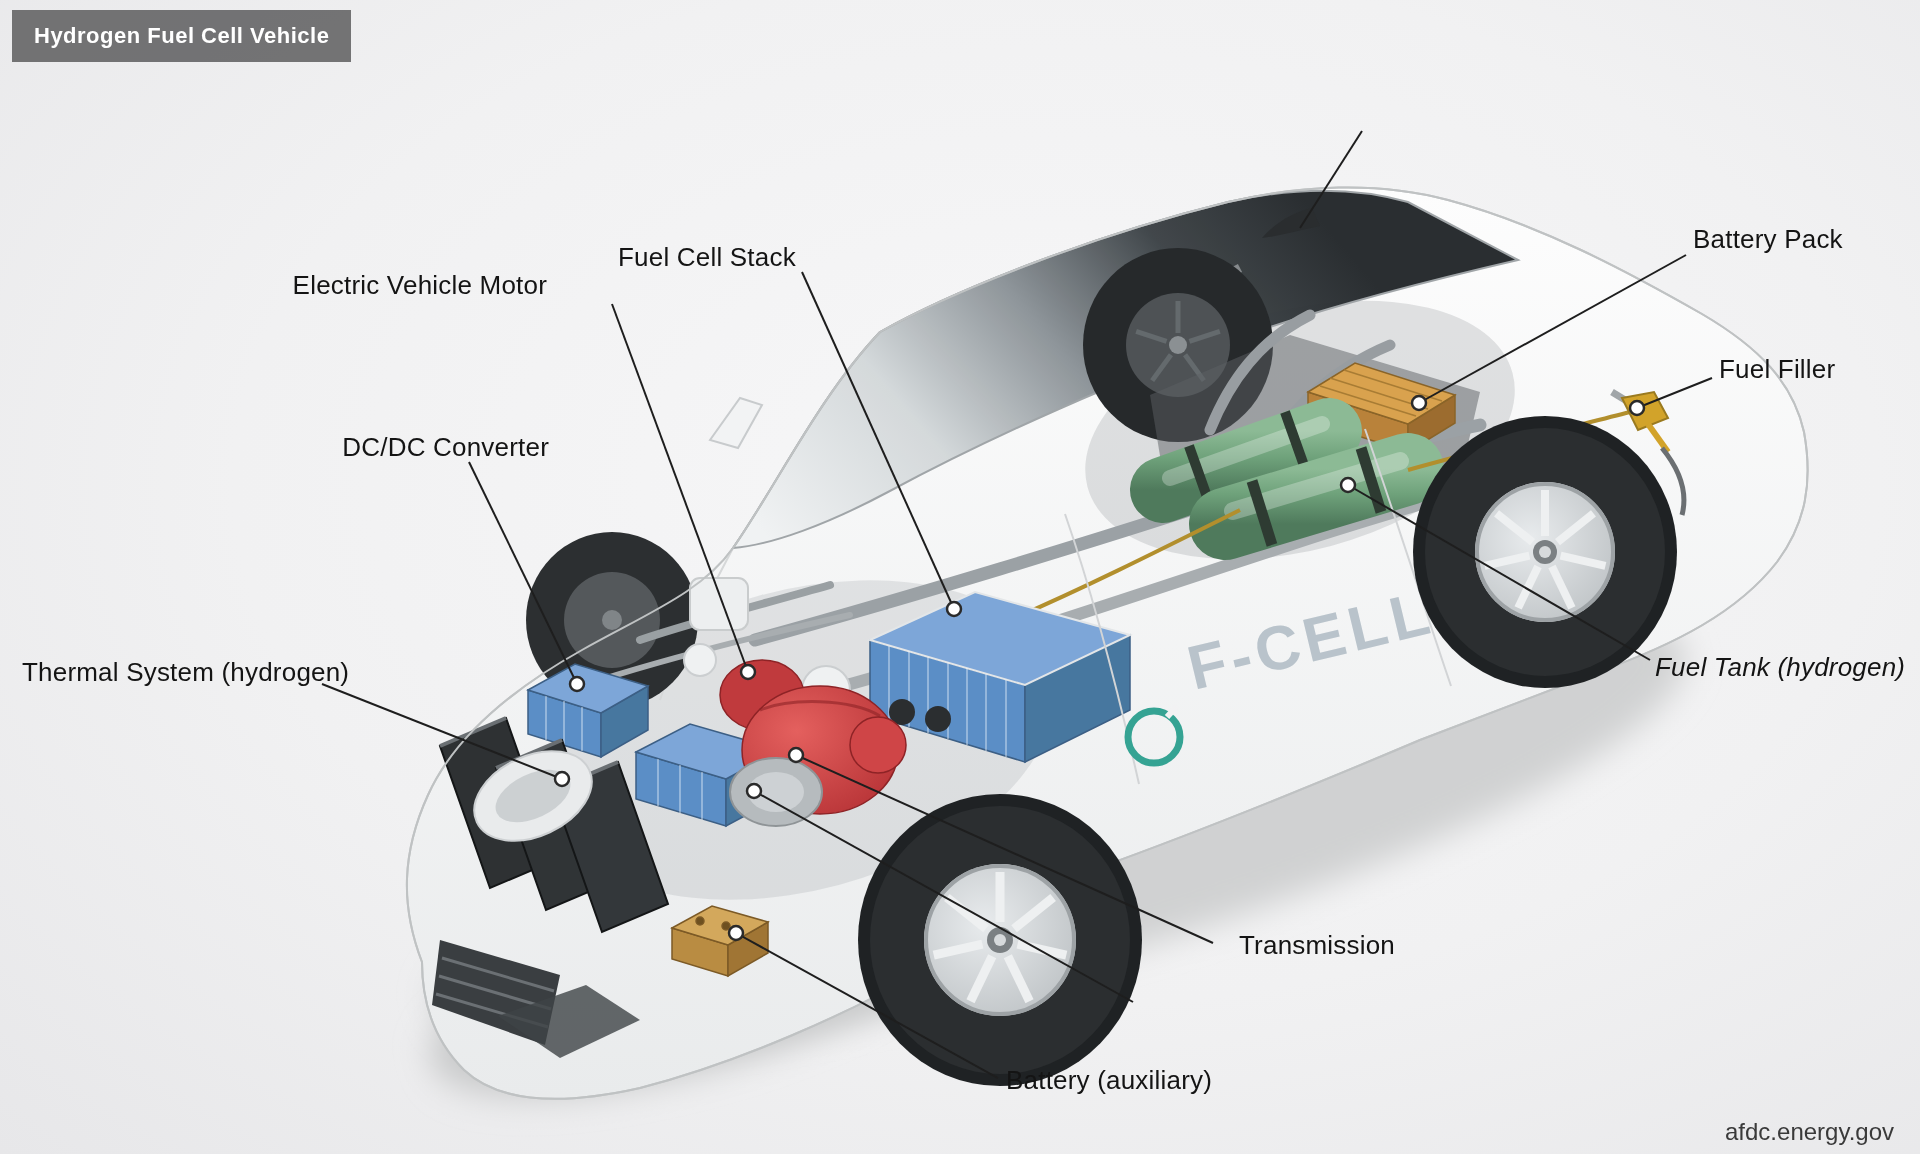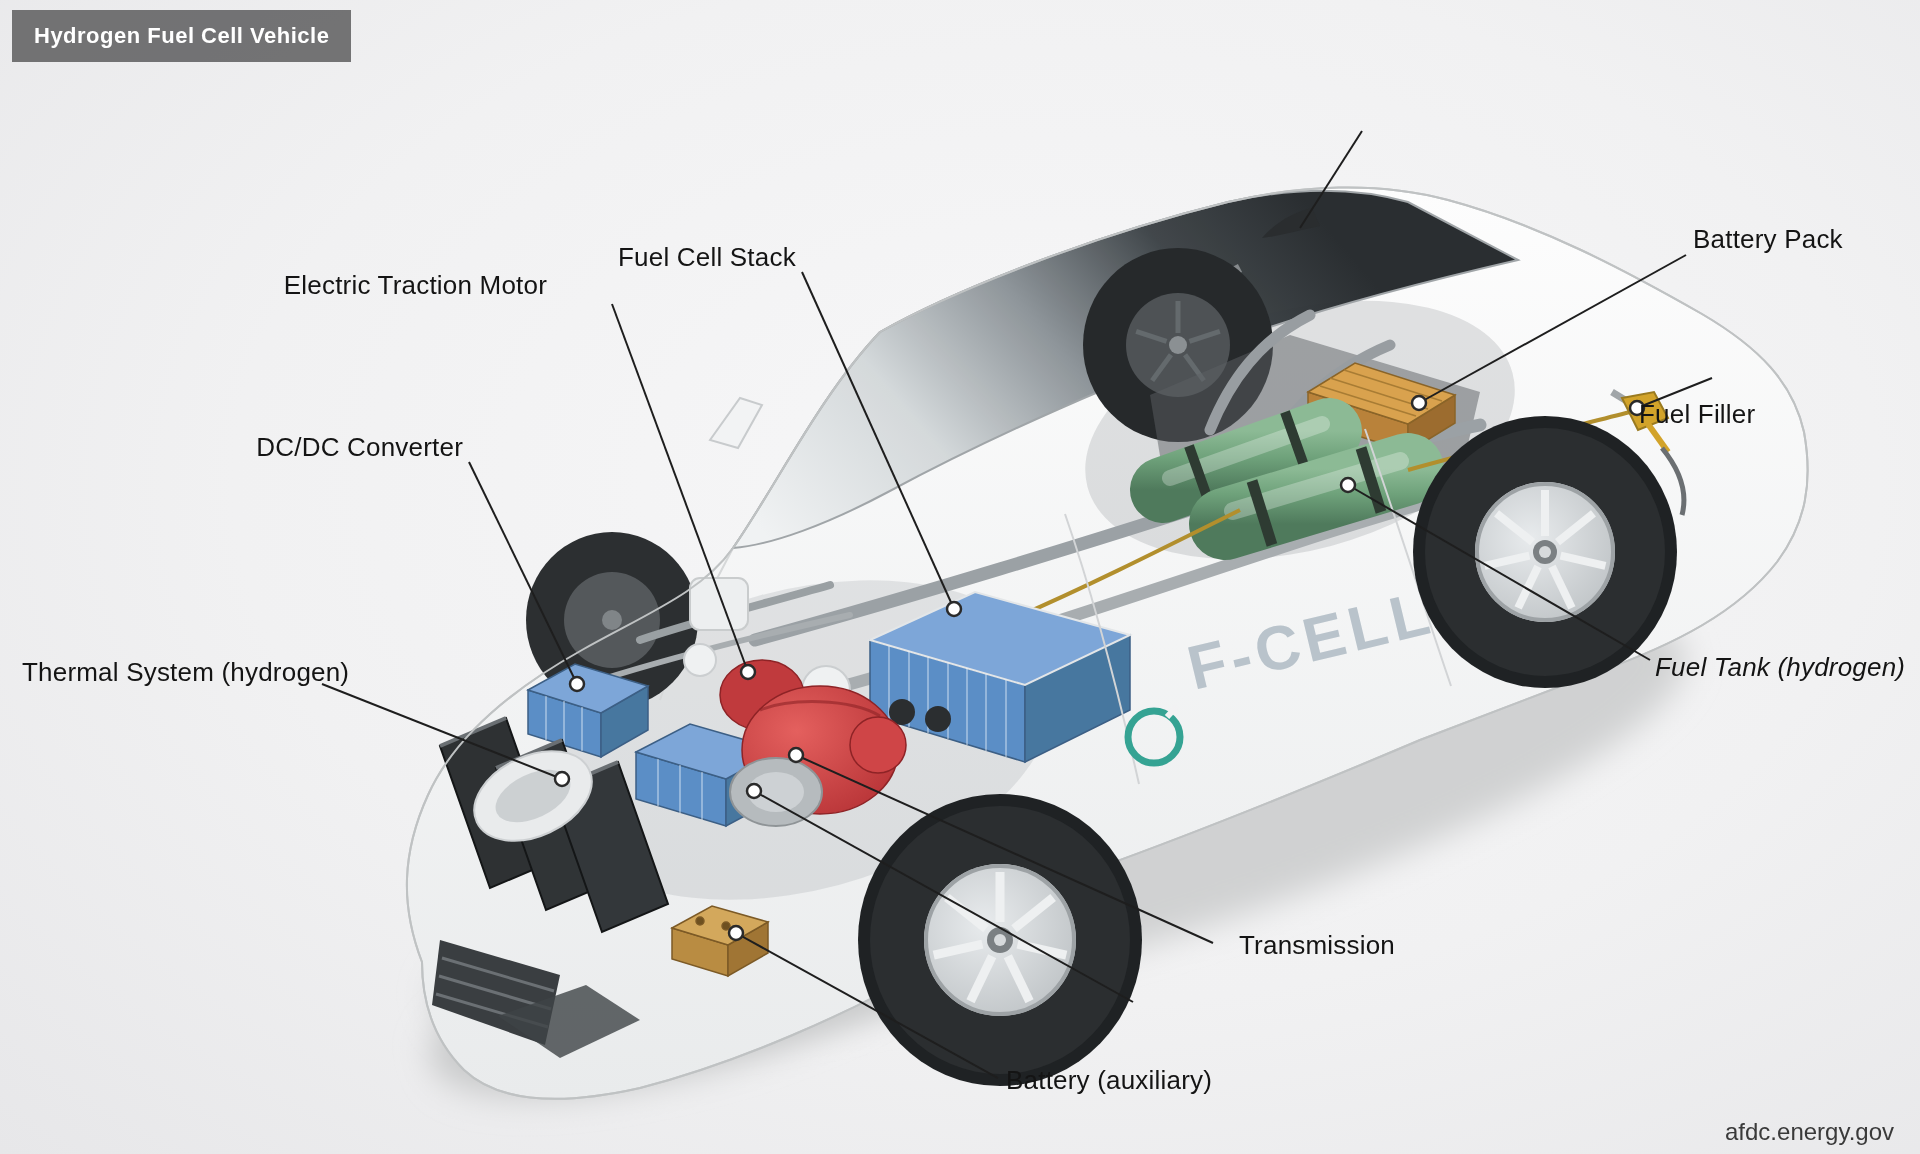--- a/index.html
+++ b/index.html
@@ -296,25 +296,25 @@
       <line x1="1213" y1="943" x2="796" y2="755" class="leader"></line>
       <circle cx="796" cy="755" r="7" class="dot"></circle>
       <line x1="1133" y1="1002" x2="754" y2="791" class="leader"></line>
       <circle cx="754" cy="791" r="7" class="dot"></circle>
       <line x1="998" y1="1078" x2="736" y2="933" class="leader"></line>
       <circle cx="736" cy="933" r="7" class="dot"></circle>
       <line x1="1362" y1="131" x2="1300" y2="228" class="leader"></line>
     </svg>
 
   <div class="labels">
-      <div class="lbl" style="top: 285px; right: 1373px; text-align: right;">Electric Traction Motor</div>
+      <div class="lbl" style="top: 285px; right: 1373px; text-align: right;">Electric Vehicle Motor</div>
       <div class="lbl" style="top: 257px; left: 618px;">Fuel Cell Stack</div>
       <div class="lbl" style="top: 239px; left: 1693px;">Battery Pack</div>
-      <div class="lbl" style="top: 369px; left: 1639px; margin-top: 45px;">Fuel Filler</div>
-      <div class="lbl" style="top: 447px; right: 1457px; text-align: right;">DC/DC Converter</div>
+      <div class="lbl" style="top: 369px; left: 1719px;">Fuel Filler</div>
+      <div class="lbl" style="top: 447px; right: 1371px; text-align: right;">DC/DC Converter</div>
       <div class="lbl" style="top: 672px; left: 22px;">Thermal System (hydrogen)</div>
       <div class="lbl" style="top: 667px; left: 1655px; font-style: italic;">Fuel Tank (hydrogen)</div>
       <div class="lbl" style="top: 945px; left: 1191px; margin-left: 48px;">Transmission</div>
       <div class="lbl" style="top: 1080px; left: 1006px;">Battery (auxiliary)</div>
     </div>
 
   <div class="title-banner">
     <span>Hydrogen Fuel Cell Vehicle</span>
   </div>
   <div class="credit">afdc.energy.gov</div>

